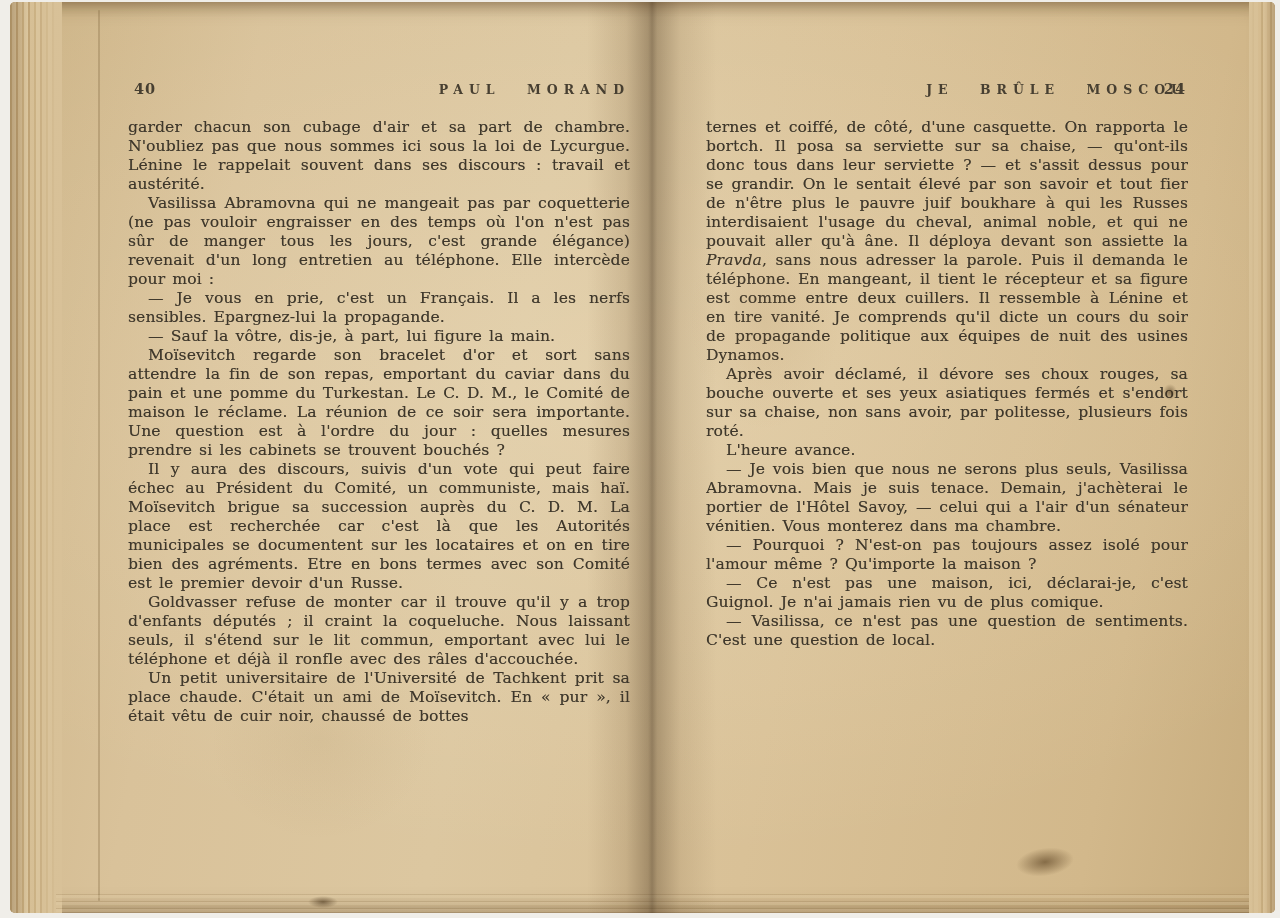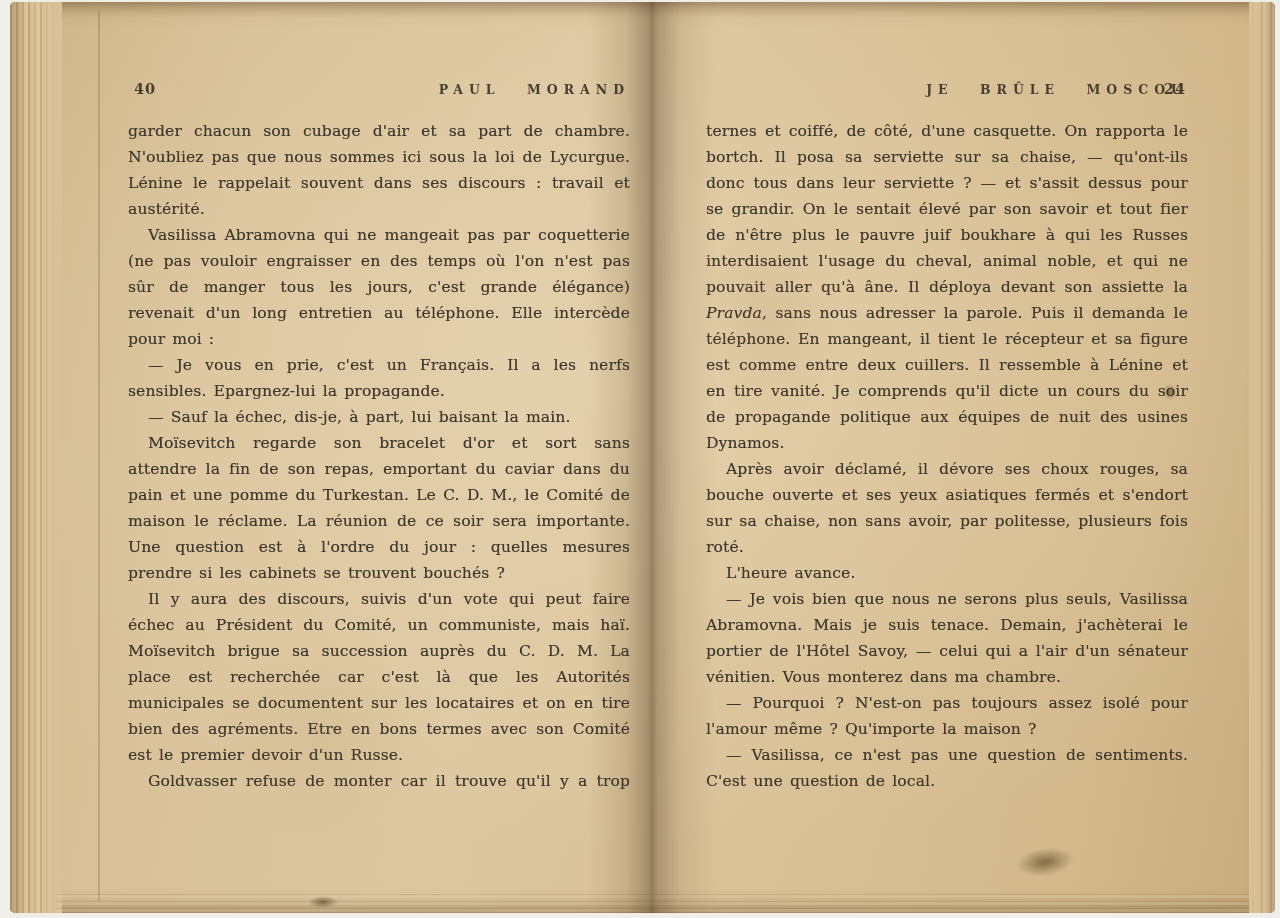--- a/index.html
+++ b/index.html
@@ -66,21 +66,21 @@
   }
   .running-title {
     display:block; text-align:right;
     font-size:12.5px; letter-spacing:6px; word-spacing:16px;
   }
   .pagenum { position:absolute; top:-2px; font-size:14.5px; letter-spacing:1px; }
   .page-left  .pagenum { left:6px; }
   .page-right .pagenum { right:2px; }
 
   .text-block {
-    font-size:15.5px; line-height:26px;
+    font-size:15.5px; line-height:19px;
     text-align:justify; letter-spacing:.15px; word-spacing:2px;
     height:678px; overflow:hidden;
     text-shadow:.2px .2px .4px rgba(62,55,43,.5);
   }
   .para { margin:0; }
   .para.indent { text-indent:20px; }
   .em { font-style:italic; }
 
   .stain { position:absolute; pointer-events:none; }
   .stain1 { left:1016px; top:848px; width:58px; height:28px; transform:rotate(-8deg);
@@ -108,39 +108,40 @@
 
     <section class="page page-left">
       <header class="page-header">
         <span class="pagenum">40</span>
         <span class="running-title">PAUL MORAND</span>
       </header>
       <div class="text-block" id="left-paragraphs">
           <p class="para"><span class="seg">garder chacun son cubage d'air et sa part de chambre. N'oubliez pas que nous sommes ici sous la loi de Lycurgue. Lénine le rappelait souvent dans ses discours : travail et austérité.</span></p>
           <p class="para indent"><span class="seg">Vasilissa Abramovna qui ne mangeait pas par coquetterie (ne pas vouloir engraisser en des temps où l'on n'est pas sûr de manger tous les jours, c'est grande élégance) revenait d'un long entretien au téléphone. Elle intercède pour moi :</span></p>
           <p class="para indent"><span class="seg">— Je vous en prie, c'est un Français. Il a les nerfs sensibles. Epargnez-lui la propagande.</span></p>
-          <p class="para indent"><span class="seg">— Sauf la échec, dis-je, à part, lui baisant la main.</span></p>
+          <p class="para indent"><span class="seg">— Sauf la vôtre, dis-je, à part, lui figure la main.</span></p>
           <p class="para indent"><span class="seg">Moïsevitch regarde son bracelet d'or et sort sans attendre la fin de son repas, emportant du caviar dans du pain et une pomme du Turkestan. Le C. D. M., le Comité de maison le réclame. La réunion de ce soir sera importante. Une question est à l'ordre du jour : quelles mesures prendre si les cabinets se trouvent bouchés ?</span></p>
           <p class="para indent"><span class="seg">Il y aura des discours, suivis d'un vote qui peut faire échec au Président du Comité, un communiste, mais haï. Moïsevitch brigue sa succession auprès du C. D. M. La place est recherchée car c'est là que les Autorités municipales se documentent sur les locataires et on en tire bien des agréments. Etre en bons termes avec son Comité est le premier devoir d'un Russe.</span></p>
           <p class="para indent"><span class="seg">Goldvasser refuse de monter car il trouve qu'il y a trop d'enfants députés ; il craint la coqueluche. Nous laissant seuls, il s'étend sur le lit commun, emportant avec lui le téléphone et déjà il ronfle avec des râles d'accouchée.</span></p>
           <p class="para indent"><span class="seg">Un petit universitaire de l'Université de Tachkent prit sa place chaude. C'était un ami de Moïsevitch. En « pur », il était vêtu de cuir noir, chaussé de bottes</span></p>
         </div>
     </section>
 
     <section class="page page-right">
       <header class="page-header">
         <span class="running-title">JE BRÛLE MOSCOU</span>
         <span class="pagenum">24</span>
       </header>
       <div class="text-block" id="right-paragraphs">
           <p class="para"><span class="seg">ternes et coiffé, de côté, d'une casquette. On rapporta le bortch. Il posa sa serviette sur sa chaise, — qu'ont-ils donc tous dans leur serviette ? — et s'assit dessus pour se grandir. On le sentait élevé par son savoir et tout fier de n'être plus le pauvre juif boukhare à qui les Russes interdisaient l'usage du cheval, animal noble, et qui ne pouvait aller qu'à âne. Il déploya devant son assiette la </span><span class="em">Pravda</span><span class="seg">, sans nous adresser la parole. Puis il demanda le téléphone. En mangeant, il tient le récepteur et sa figure est comme entre deux cuillers. Il ressemble à Lénine et en tire vanité. Je comprends qu'il dicte un cours du soir de propagande politique aux équipes de nuit des usines Dynamos.</span></p>
           <p class="para indent"><span class="seg">Après avoir déclamé, il dévore ses choux rouges, sa bouche ouverte et ses yeux asiatiques fermés et s'endort sur sa chaise, non sans avoir, par politesse, plusieurs fois roté.</span></p>
           <p class="para indent"><span class="seg">L'heure avance.</span></p>
           <p class="para indent"><span class="seg">— Je vois bien que nous ne serons plus seuls, Vasilissa Abramovna. Mais je suis tenace. Demain, j'achèterai le portier de l'Hôtel Savoy, — celui qui a l'air d'un sénateur vénitien. Vous monterez dans ma chambre.</span></p>
           <p class="para indent"><span class="seg">— Pourquoi ? N'est-on pas toujours assez isolé pour l'amour même ? Qu'importe la maison ?</span></p>
+          <p class="para indent"><span class="seg">— Ce n'est pas une maison, ici, déclarai-je, c'est Guignol. Je n'ai jamais rien vu de plus comique.</span></p>
           <p class="para indent"><span class="seg">— Vasilissa, ce n'est pas une question de sentiments. C'est une question de local.</span></p>
         </div>
     </section>
   </div>
 
   <div class="stain stain1"></div>
   <div class="stain stain2"></div>
   <div class="stain stain3"></div>
   <div class="stain stain4"></div>
   <div class="stain stain5"></div>

